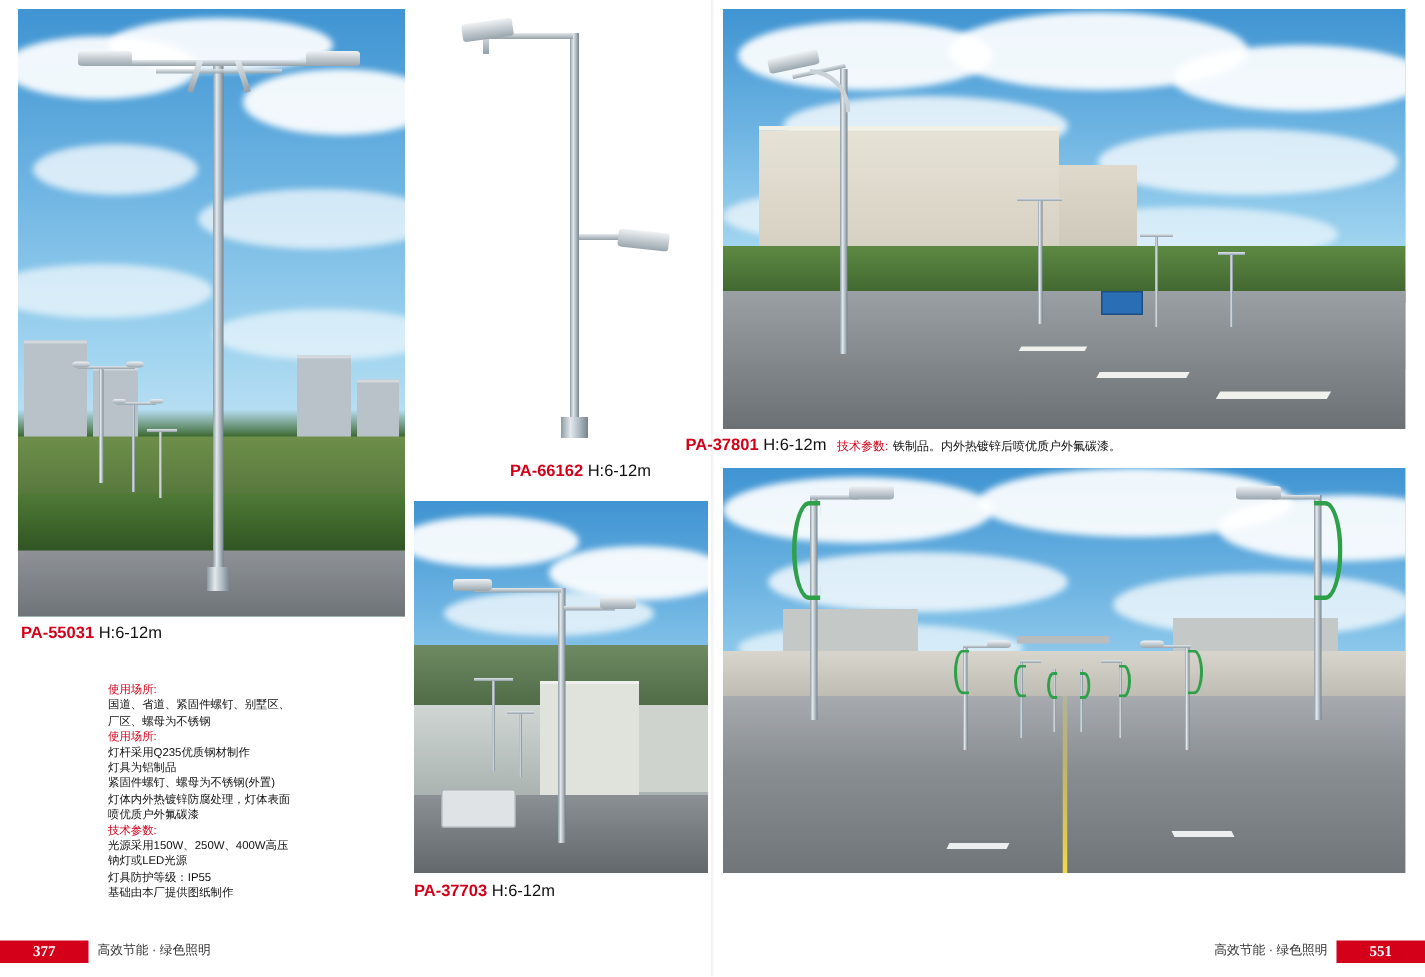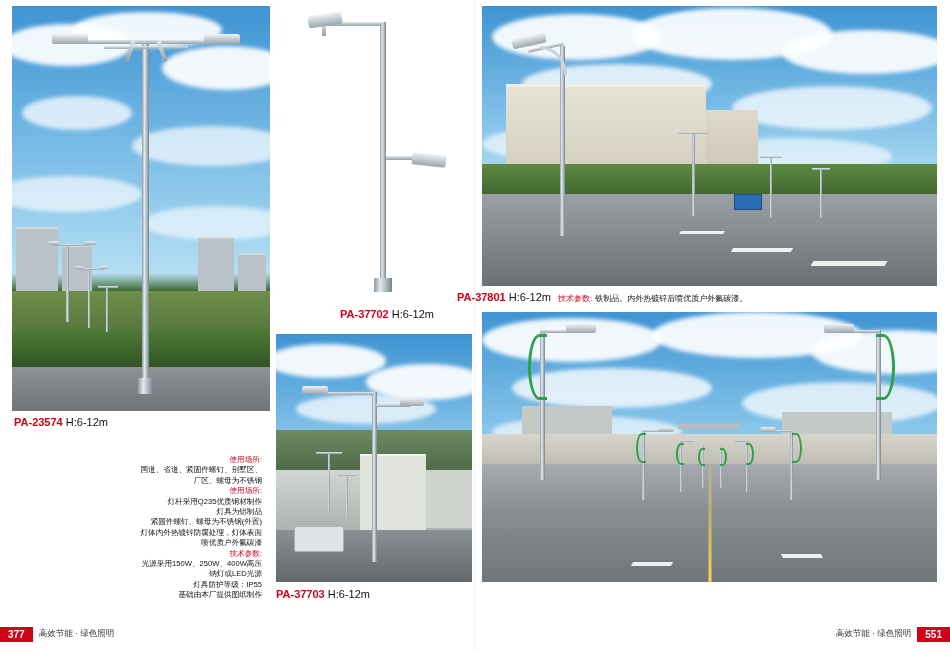--- a/index.html
+++ b/index.html
@@ -169,41 +169,41 @@
 
   
   #spec {
     position: absolute;
     left: 72px;
     top: 455px;
     width: 190px;
     font-size: 7.6px;
     line-height: 10.4px;
     color: #111;
-    text-align: right;
   }
   #spec .hdr { color: #d4001a; }
   #spec .ln { display: block; white-space: nowrap; }
 
   
   .footer-bar {
     position: absolute;
     bottom: 8px;
     height: 18px;
     display: flex;
     align-items: center;
   }
   #footer-left { left: 0; }
   #footer-right { right: 0; }
   .pgnum {
     background: #d4001a;
     color: #fff;
     font-size: 10px;
-    padding: 2px 8px;
+    padding: 2px 22px;
     font-weight: bold;
+    font-family: Liberation Serif, serif;
   }
   .foot-text {
     font-size: 8.5px;
     color: #333;
     padding: 0 6px;
   }
   .gutter {
     position: absolute;
     left: 474px; top: 0; width: 2px; height: 651px;
     background: linear-gradient(to right, rgba(0,0,0,0.06), rgba(0,0,0,0.02));
@@ -255,37 +255,37 @@
       <div class="arm" style="left:0px; top:0; width:26px; height:2px;"></div>
       <div class="head" style="left:-3px; top:-2px; width:9px; height:3px;"></div>
       <div class="head" style="left:22px; top:-2px; width:9px; height:3px;"></div>
     </div>
     <div style="position:absolute; left:86px; top:280px;">
       <div class="pole" style="left:8px; top:0; width:2px; height:46px;"></div>
       <div class="arm" style="left:0px; top:0; width:20px; height:2px;"></div>
     </div>
   </div>
   <div class="caption" style="left:14px; top:416px;">
-    <span class="code">PA-23574</span>
+    <span class="code">PA-55031</span>
     <span class="h">H:6-12m</span>
   </div>
 
   <div class="photo" id="ph-37702" style="background:#ffffff;">
     <div>
       <div class="pole" style="left:80px; top:16px; width:6px; height:268px;"></div>
       <div class="arm" style="left:22px; top:16px; width:60px; height:4px;"></div>
       <div class="arm" style="left:22px; top:16px; width:4px; height:14px;"></div>
       <div class="head" style="left:8px; top:8px; width:34px; height:12px; transform:rotate(-8deg);"></div>
       <div class="arm" style="left:86px; top:150px; width:38px; height:4px;"></div>
       <div class="head" style="left:112px; top:148px; width:34px; height:12px; transform:rotate(6deg);"></div>
       <div class="pole" style="left:74px; top:272px; width:18px; height:14px;"></div>
     </div>
   </div>
   <div class="caption" style="left:340px; top:308px;">
-    <span class="code">PA-37702</span>
+    <span class="code">PA-66162</span>
     <span class="h">H:6-12m</span>
   </div>
 
   <div class="photo" id="ph-37703">
     <div class="sky"></div>
     <div class="cloud" style="left:-10px; top:10px; width:120px; height:34px;"></div>
     <div class="cloud" style="left:90px; top:30px; width:120px; height:36px;"></div>
     <div class="cloud" style="left:20px; top:60px; width:140px; height:30px; opacity:.8;"></div>
     <div class="mount"></div>
     <div class="town"></div>

